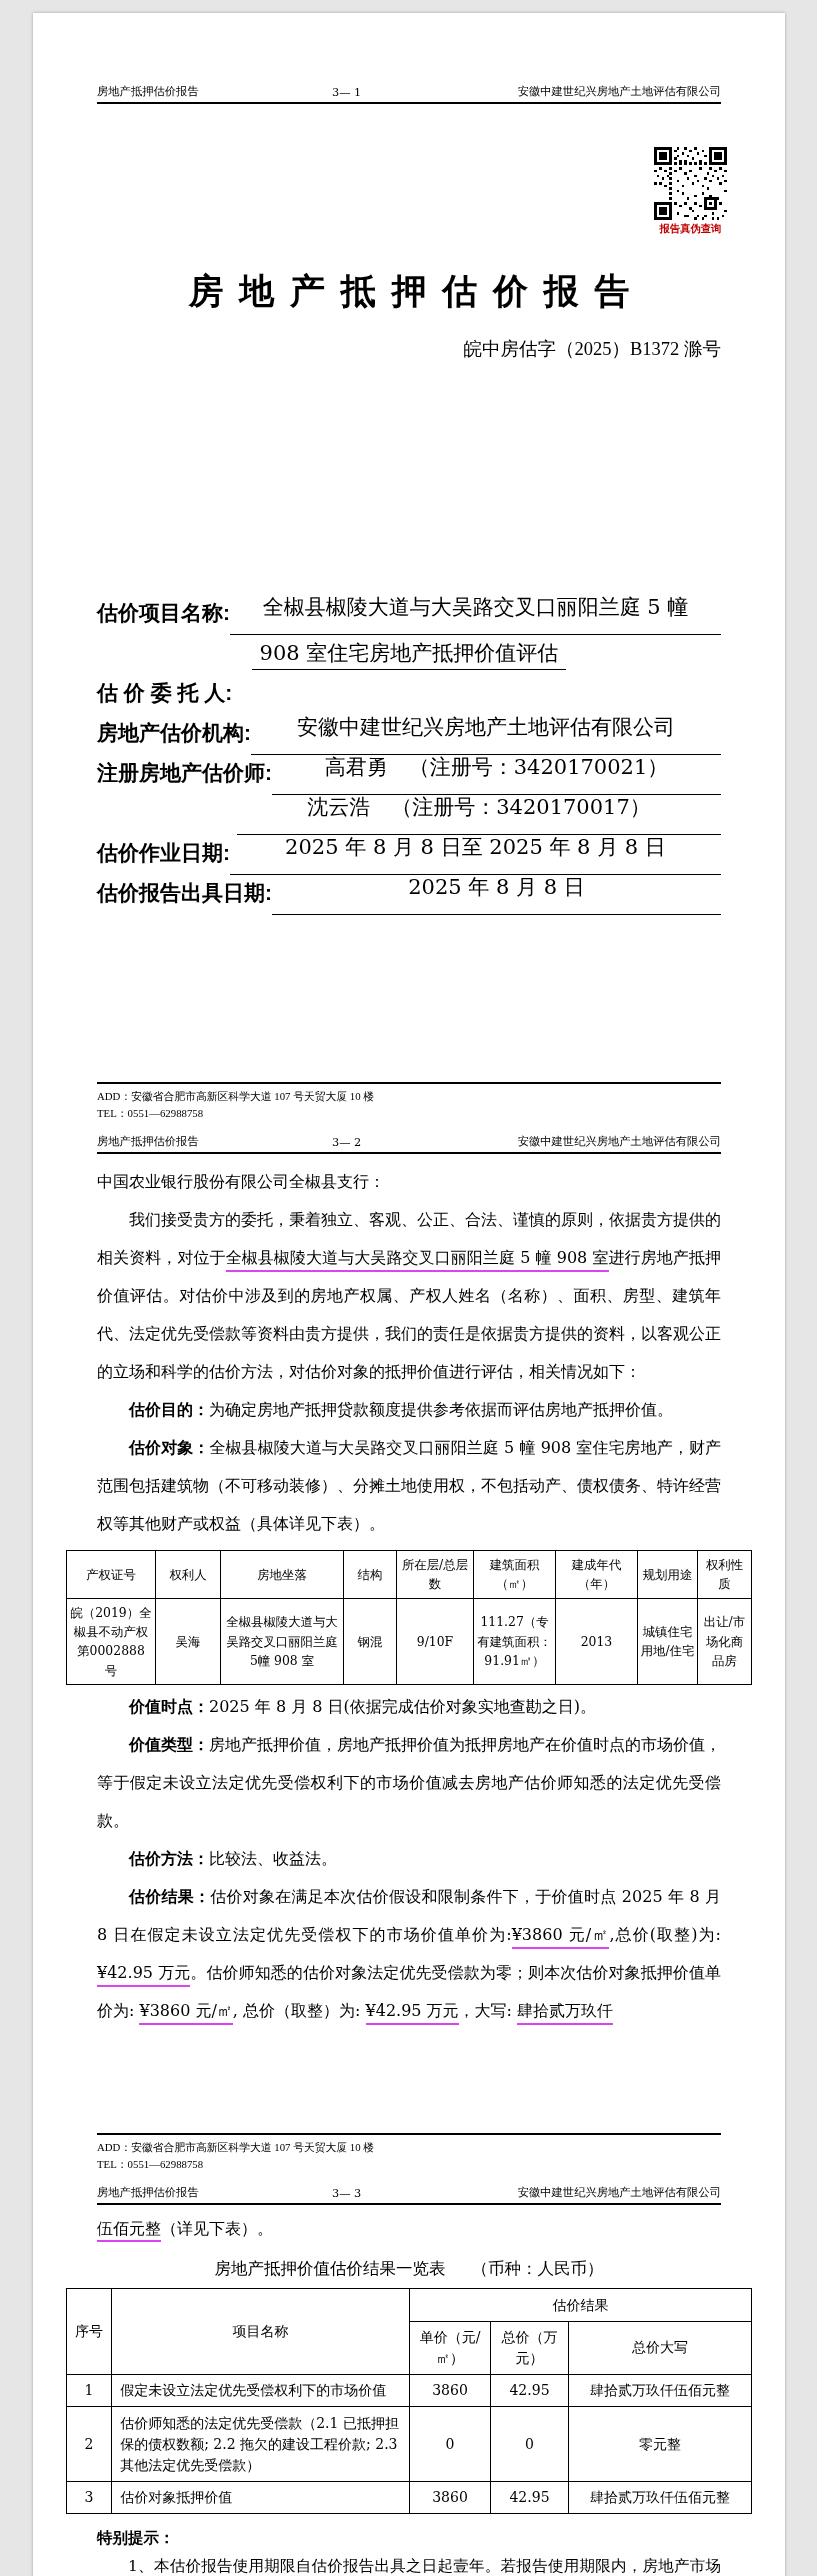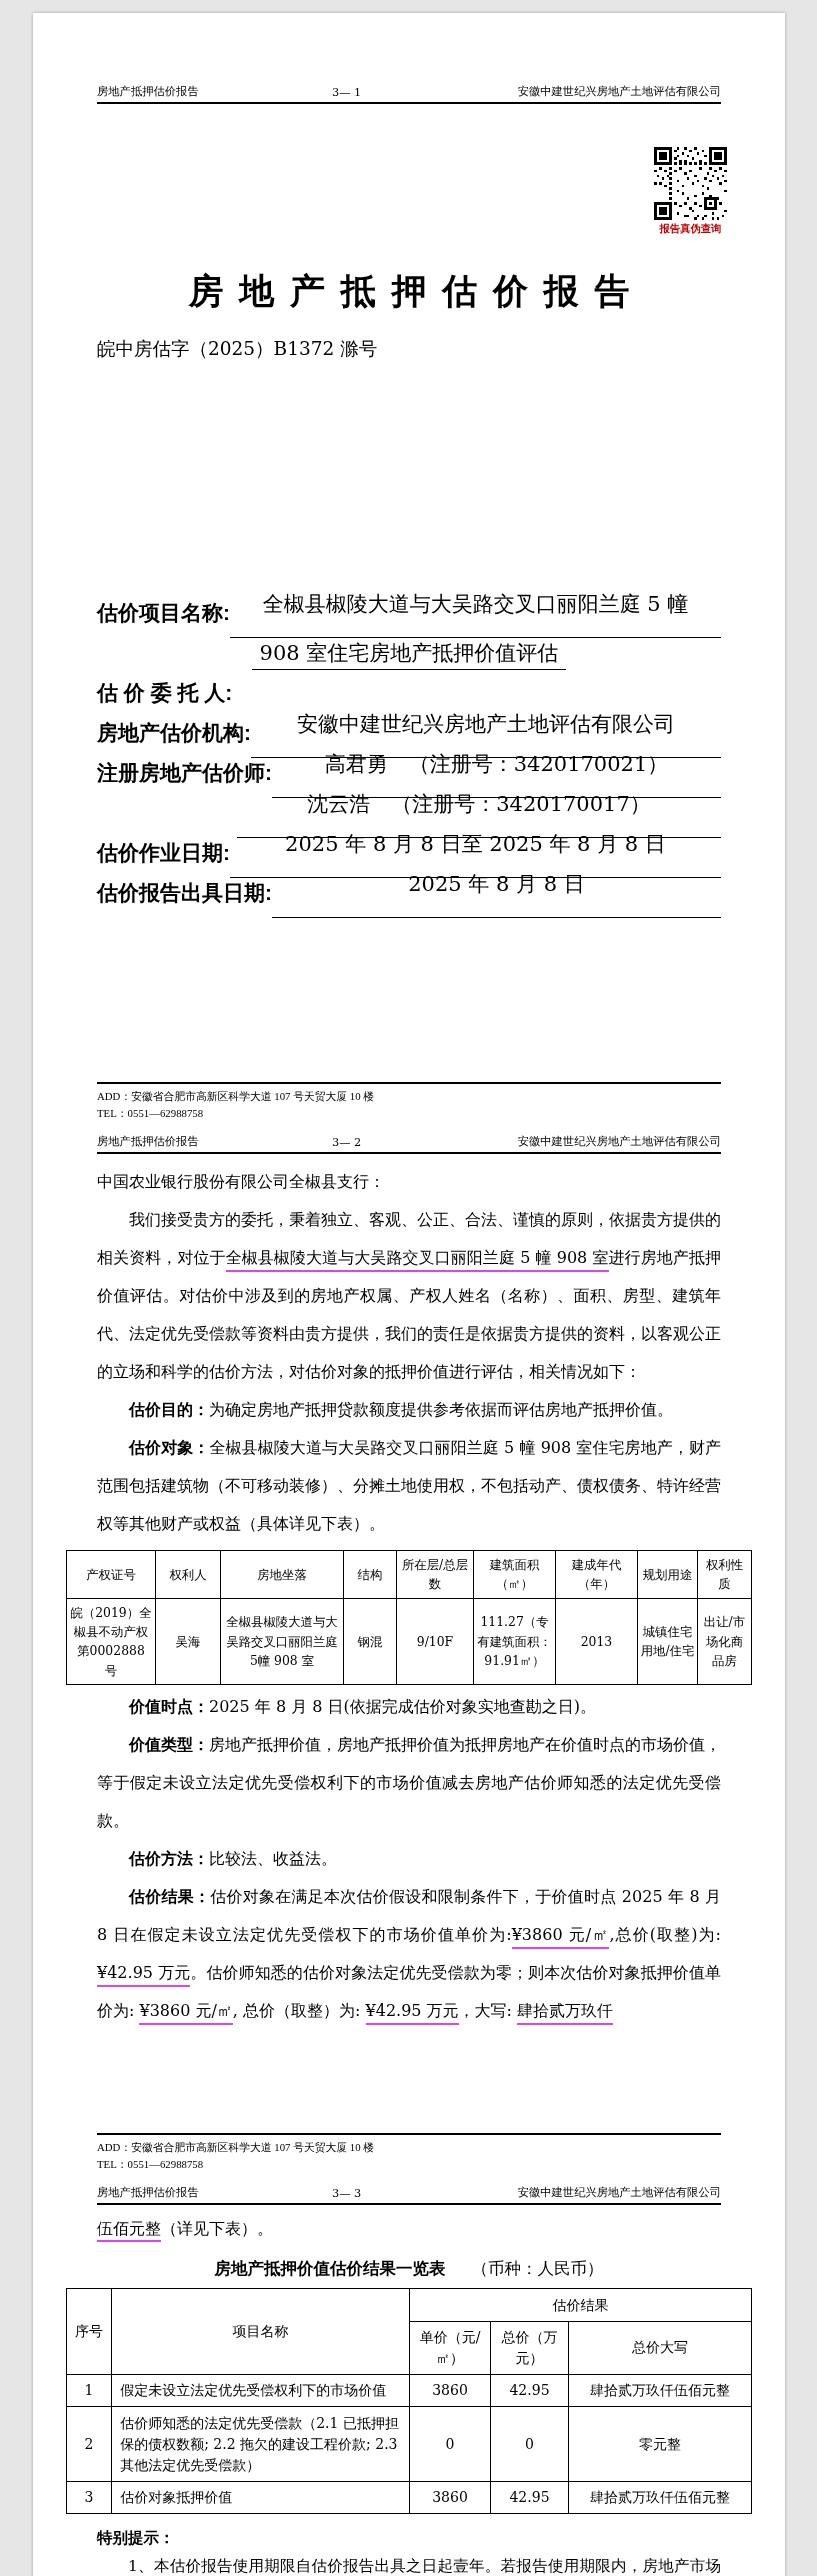--- a/index.html
+++ b/index.html
@@ -34,45 +34,45 @@
 
   
   .qr-block { position:absolute; top:134px; right:56px; width:77px; text-align:center; }
   .qr-block svg { width:73px; height:73px; display:block; margin:0 auto; }
   .qr-caption { font-size:10.3px; margin-top:1.5px; color:#c00000; font-family:"Liberation Sans",sans-serif; font-weight:bold; }
   .cover-title {
     margin:164px 0 0; text-align:center;
     font-size:35px; font-weight:bold; letter-spacing:0.45em; text-indent:0.45em;
     font-family:"DejaVu Serif","Liberation Serif",serif;
   }
-  .cover-no { text-align:left; font-size:18.5px; margin-top:20.6px; }
+  .cover-no { text-align:right; font-size:18.5px; margin-top:20.6px;font-family:Liberation Serif, serif; }
   .cover-fields { margin-top:233px; }
   .info-row { display:flex; align-items:center; height:40px; font-size:21px; }
   .info-label { font-weight:bold; white-space:nowrap; font-family:"Liberation Sans",sans-serif; padding-bottom:2.1px; }
-  .info-value { flex:1; border-bottom:1px solid #000; text-align:center; white-space:nowrap; padding-bottom:19px; }
+  .info-value { flex:1; border-bottom:1px solid #000; text-align:center; white-space:nowrap; padding-bottom:13px; }
   .info-row.center { justify-content:center; }
   .info-value2 { border-bottom:1px solid #000; padding:0 7.2px 2.1px; }
   .info-spacer { width:140px; }
 
   
   .letter-title { text-align:center; font-size:20.6px; font-weight:bold; margin:18.5px 0 0; font-family:"Liberation Sans",sans-serif; }
   .letter-body { margin-top:9.3px; font-size:16px; line-height:38px; text-align:justify; }
   .letter-body p { margin:0; text-indent:2em; }
   .letter-body p.noindent { text-indent:0; }
   .lbl { font-family:"Liberation Sans",sans-serif; font-weight:bold; }
   .ul { border-bottom:2px solid #d946ef; padding-bottom:2.6px; }
 
   
   .ptable { border-collapse:collapse; width:calc(100% + 62px); margin:7.2px -31px 3.1px;
             font-size:12.4px; line-height:1.55; text-align:center; }
   .ptable th, .ptable td { border:1px solid #000; padding:4.1px 2.1px; font-weight:normal; vertical-align:middle; }
 
   
   .rtable-title { text-align:center; font-size:16.5px; margin-top:10.3px; }
-  .rtable-title .t { font-weight:bold; }
+  .rtable-title .t { font-weight:normal; }
   .rtable-title .c { margin-left:20.6px; }
   .rtable { border-collapse:collapse; width:calc(100% + 62px); margin:8.2px -31px 0;
             font-size:14px; line-height:1.5; text-align:center; }
   .rtable th, .rtable td { border:1px solid #000; padding:5.2px 3.1px; font-weight:normal; vertical-align:middle; }
   .rtable td.left { text-align:left; padding-left:8.2px; padding-right:5.2px; }
 
   .note-title { font-size:15.5px; font-weight:bold; font-family:"Liberation Sans",sans-serif; margin-top:13.4px; }
   .note-item { font-size:15.5px; line-height:1.5; text-indent:2em; margin-top:6.2px; text-align:justify; }
 </style>
 </head>

